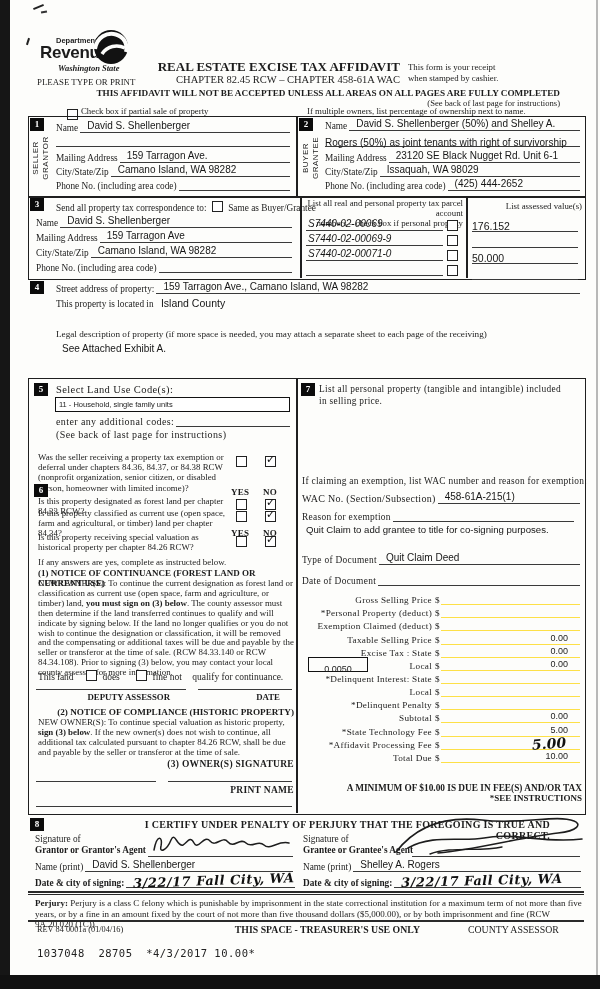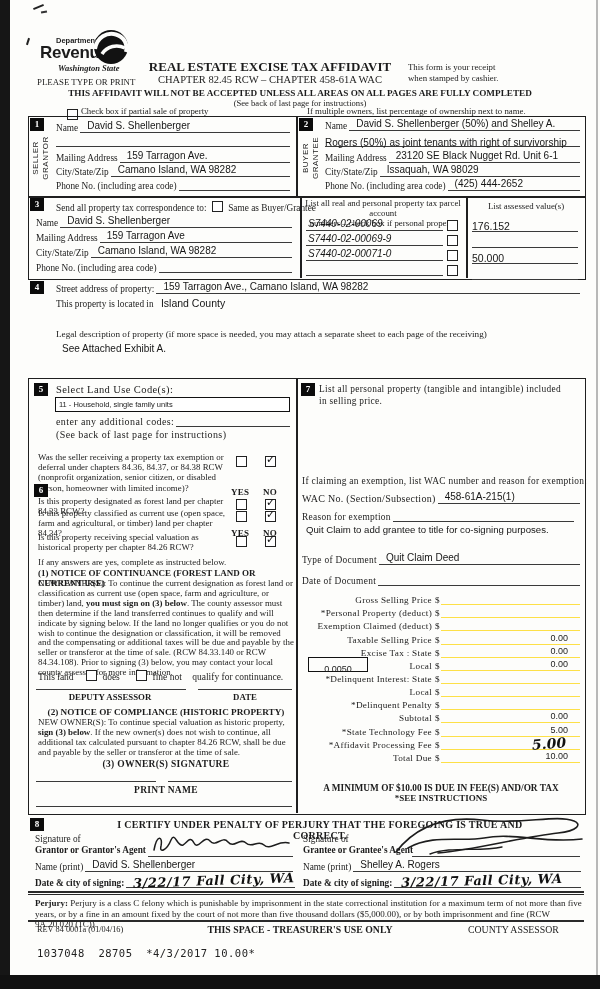--- a/index.html
+++ b/index.html
@@ -7,21 +7,21 @@
         font-family:"Liberation Serif",serif;color:#1c1c1c;}
   .paper{position:absolute;left:10px;top:0;width:590px;height:975px;background:#fdfdfb;}
   .abs{position:absolute;}
   .ser{font-family:"Liberation Serif",serif;}
   .san{font-family:"Liberation Sans",sans-serif;}
   .mono{font-family:"DejaVu Sans Mono","Liberation Mono",monospace;}
   .typed{font-family:"Liberation Sans",sans-serif;font-size:10px;color:#161616;}
   .hw{font-family:"DejaVu Serif",serif;font-style:italic;font-weight:bold;color:#111;}
   .b{font-weight:bold;}
   .i{font-style:italic;}
-  .ctr{text-align:center;}
+  .ctr{text-align:right;}
   .ul{border-bottom:1px solid #3a3a3a;}
   .frow{display:flex;align-items:flex-end;}
   .frow .lab{font-size:9.3px;white-space:nowrap;padding-right:2px;}
   .frow .val{flex:1;border-bottom:1px solid #3a3a3a;padding-left:7px;white-space:nowrap;line-height:12px;}
   .cb{width:9px;height:9px;border:1.2px solid #222;display:inline-block;position:relative;background:#fff;flex:none;}
   .cb .mk{position:absolute;left:0px;top:-4px;font-size:11px;font-weight:bold;font-family:"DejaVu Sans",sans-serif;color:#111;}
   .numbox{width:14px;height:13px;background:#0b0b0b;color:#fff;font:bold 9px "Liberation Serif",serif;
           text-align:center;line-height:13px;}
   .vlabel{font:8px "Liberation Sans",sans-serif;letter-spacing:.5px;text-align:center;line-height:1.25;
           transform:rotate(-90deg);transform-origin:center;color:#222;}

